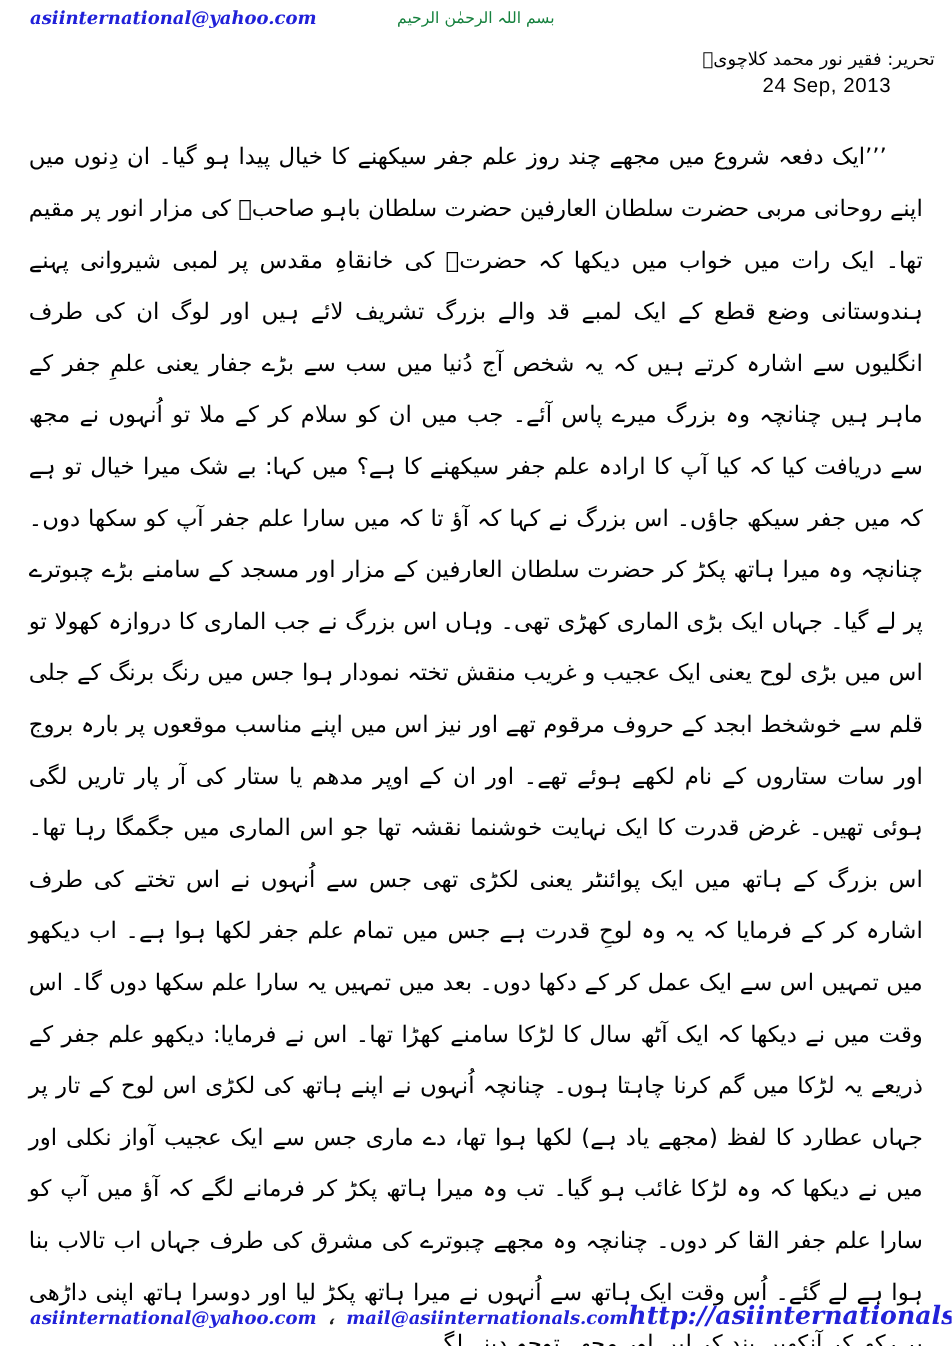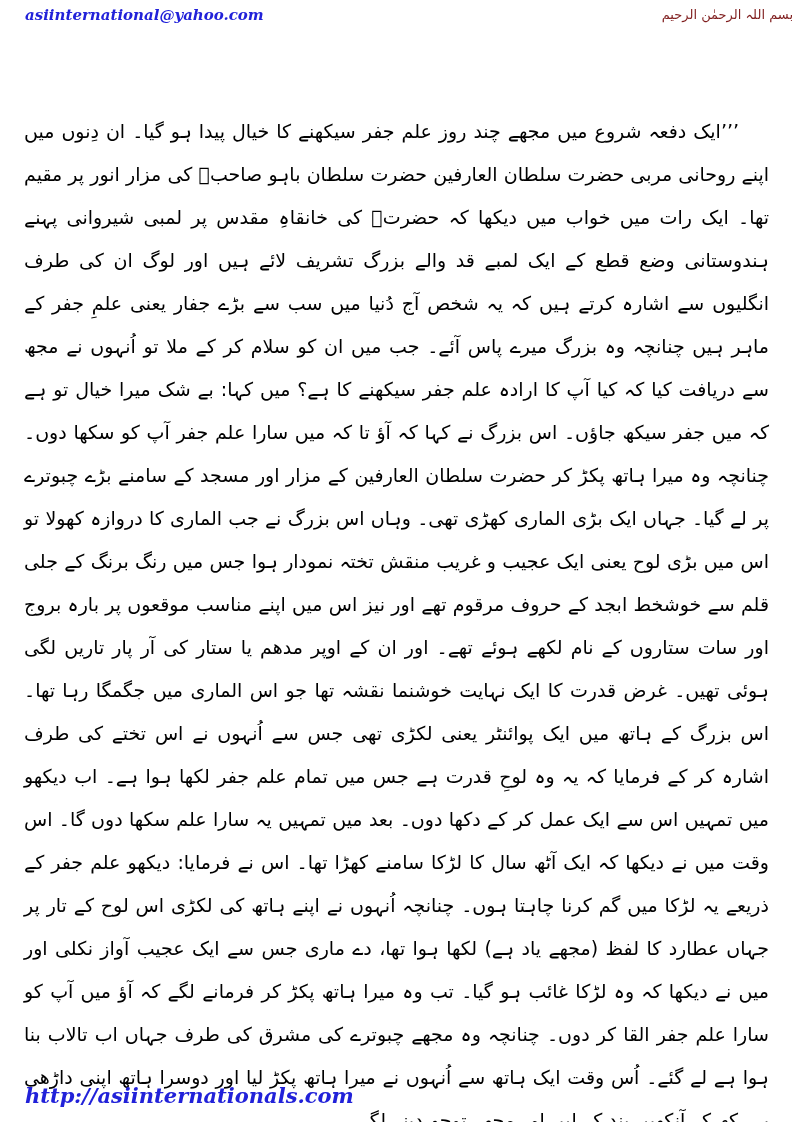--- a/index.html
+++ b/index.html
@@ -17,22 +17,23 @@
   .top-email {
     position:absolute; left:25px; top:6px;
     font-family:"DejaVu Serif", serif;
     font-style:italic; font-weight:bold;
     font-size:15px;
     color:#2121d9;
     text-decoration:none;
   }
   .bismillah {
     position:absolute; top:7px; left:0; right:0;
+    text-align:center;
     font-size:13px;
-    color:#7f1d1d;
+    color:#15803d;
     direction:rtl;
   }
 
   
   .author-block {
     position:absolute; top:40px; right:14px;
     width:180px;
     text-align:center;
   }
   .author-line {
@@ -93,24 +94,31 @@
 </style>
 </head>
 <body>
 
 <div class="page">
 
   <a class="top-email">asiinternational@yahoo.com</a>
 
   <div class="bismillah">بسم اللہ الرحمٰن الرحیم</div>
 
+  <div class="author-block">
+    <div class="author-line">تحریر: فقیر نور محمد کلاچویؒ</div>
+    <div class="date-line">24 Sep, 2013</div>
+  </div>
 
 
   <div class="article">
     <p>’’’ایک دفعہ شروع میں مجھے چند روز علم جفر سیکھنے کا خیال پیدا ہو گیا۔ ان دِنوں میں اپنے روحانی مربی حضرت سلطان العارفین حضرت سلطان باہو صاحبؒ کی مزار انور پر مقیم تھا۔ ایک رات میں خواب میں دیکھا کہ حضرتؒ کی خانقاہِ مقدس پر لمبی شیروانی پہنے ہندوستانی وضع قطع کے ایک لمبے قد والے بزرگ تشریف لائے ہیں اور لوگ ان کی طرف انگلیوں سے اشارہ کرتے ہیں کہ یہ شخص آج دُنیا میں سب سے بڑے جفار یعنی علمِ جفر کے ماہر ہیں چنانچہ وہ بزرگ میرے پاس آئے۔ جب میں ان کو سلام کر کے ملا تو اُنہوں نے مجھ سے دریافت کیا کہ کیا آپ کا ارادہ علم جفر سیکھنے کا ہے؟ میں کہا: بے شک میرا خیال تو ہے کہ میں جفر سیکھ جاؤں۔ اس بزرگ نے کہا کہ آؤ تا کہ میں سارا علم جفر آپ کو سکھا دوں۔ چنانچہ وہ میرا ہاتھ پکڑ کر حضرت سلطان العارفین کے مزار اور مسجد کے سامنے بڑے چبوترے پر لے گیا۔ جہاں ایک بڑی الماری کھڑی تھی۔ وہاں اس بزرگ نے جب الماری کا دروازہ کھولا تو اس میں بڑی لوح یعنی ایک عجیب و غریب منقش تختہ نمودار ہوا جس میں رنگ برنگ کے جلی قلم سے خوشخط ابجد کے حروف مرقوم تھے اور نیز اس میں اپنے مناسب موقعوں پر بارہ بروج اور سات ستاروں کے نام لکھے ہوئے تھے۔ اور ان کے اوپر مدھم یا ستار کی آر پار تاریں لگی ہوئی تھیں۔ غرض قدرت کا ایک نہایت خوشنما نقشہ تھا جو اس الماری میں جگمگا رہا تھا۔ اس بزرگ کے ہاتھ میں ایک پوائنٹر یعنی لکڑی تھی جس سے اُنہوں نے اس تختے کی طرف اشارہ کر کے فرمایا کہ یہ وہ لوحِ قدرت ہے جس میں تمام علم جفر لکھا ہوا ہے۔ اب دیکھو میں تمہیں اس سے ایک عمل کر کے دکھا دوں۔ بعد میں تمہیں یہ سارا علم سکھا دوں گا۔ اس وقت میں نے دیکھا کہ ایک آٹھ سال کا لڑکا سامنے کھڑا تھا۔ اس نے فرمایا: دیکھو علم جفر کے ذریعے یہ لڑکا میں گم کرنا چاہتا ہوں۔ چنانچہ اُنہوں نے اپنے ہاتھ کی لکڑی اس لوح کے تار پر جہاں عطارد کا لفظ (مجھے یاد ہے) لکھا ہوا تھا، دے ماری جس سے ایک عجیب آواز نکلی اور میں نے دیکھا کہ وہ لڑکا غائب ہو گیا۔ تب وہ میرا ہاتھ پکڑ کر فرمانے لگے کہ آؤ میں آپ کو سارا علم جفر القا کر دوں۔ چنانچہ وہ مجھے چبوترے کی مشرق کی طرف جہاں اب تالاب بنا ہوا ہے لے گئے۔ اُس وقت ایک ہاتھ سے اُنہوں نے میرا ہاتھ پکڑ لیا اور دوسرا ہاتھ اپنی داڑھی پر رکھ کر آنکھیں بند کر لیں اور مجھے توجہ دینے لگے۔</p>
 
   </div>
 
   <div class="footer">
+    <div class="footer-left">
+      <a>asiinternational@yahoo.com</a><span class="footer-sep">،</span><a>mail@asiinternationals.com</a>
+    </div>
     <a class="footer-site">http://asiinternationals.com</a>
   </div>
 
 </div>
 
 </body></html>

